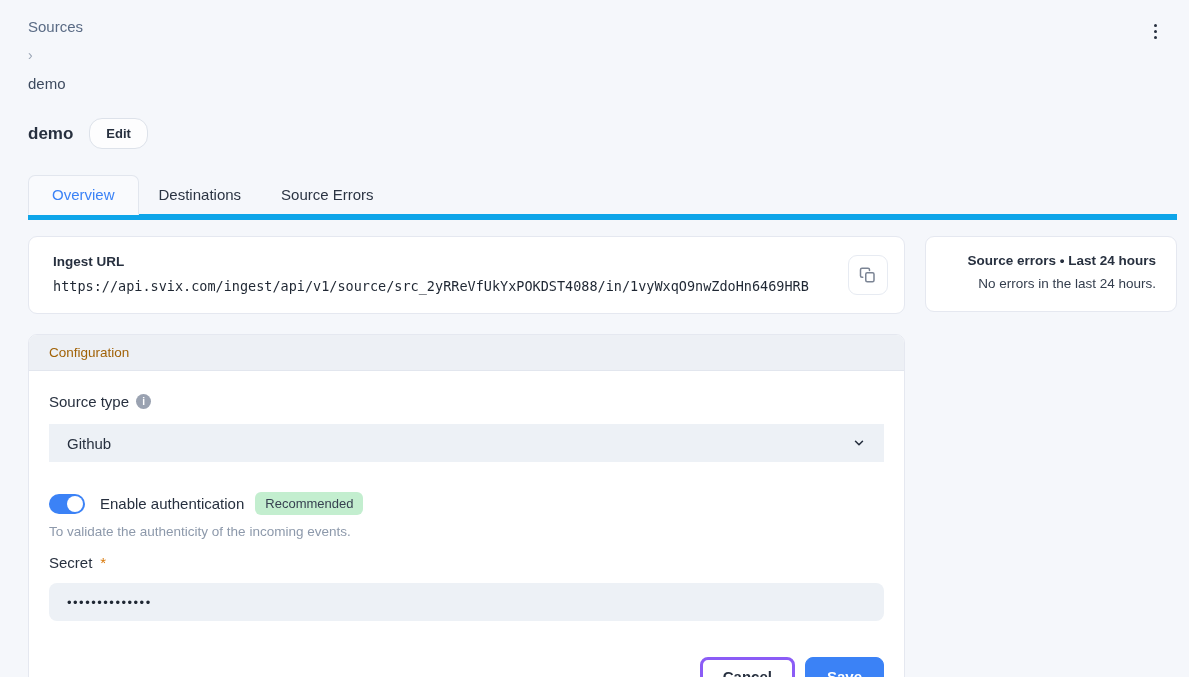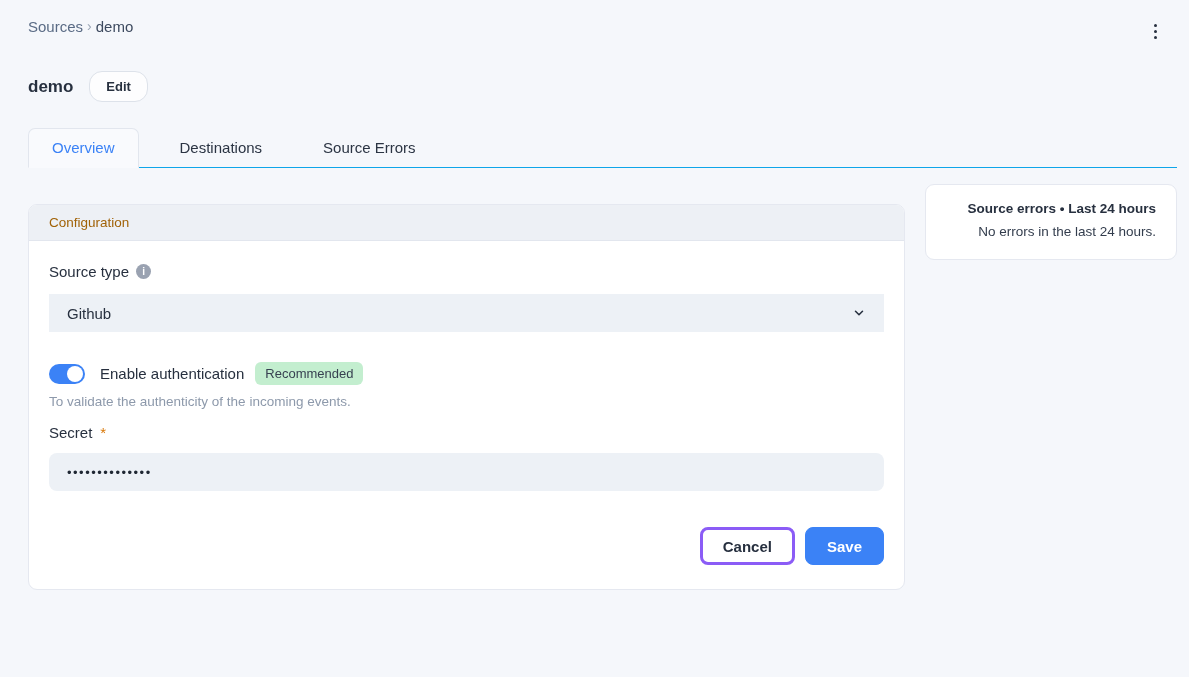--- a/index.html
+++ b/index.html
@@ -7,41 +7,41 @@
   body {
     background: #f5f7fb;
     font-family: "Liberation Sans", sans-serif;
     color: #27303f;
     overflow: hidden;
   }
   .page { padding: 18px 12px 0 28px; }
 
   
   .topbar { display: flex; justify-content: space-between; align-items: flex-start; }
-  .breadcrumb { font-size: 15px; display: flex; align-items: flex-start; gap: 4px; }
+  .breadcrumb { font-size: 15px; display: flex; align-items: flex-start; gap: 12px; flex-direction: column; }
   .crumb-root { color: #5a6b85; cursor: pointer; }
   .crumb-sep { color: #9aa5b5; font-size: 14px; }
   .crumb-current { color: #3d4a5f; }
   .kebab {
     display: flex; flex-direction: column; gap: 3px;
     padding: 6px 10px; cursor: pointer; margin-right: 10px;
   }
   .kebab span { width: 3px; height: 3px; border-radius: 50%; background: #27303f; }
 
   
   .title-row { display: flex; align-items: center; gap: 16px; margin-top: 26px; }
   .page-title { font-size: 17px; font-weight: bold; color: #27303f; }
   .edit-btn {
     background: #fdfdfe; border: 1px solid #dde2ea; border-radius: 13px;
     font-size: 13px; font-weight: bold; color: #27303f;
     padding: 7px 16px; cursor: pointer; font-family: inherit;
   }
 
   
-  .tabs { display: flex; margin-top: 26px; border-bottom: 1px solid #0ea5e9; gap: 21px; }
+  .tabs { display: flex; margin-top: 26px; border-bottom: 6px solid #0ea5e9; }
   .tab {
     font-size: 15px; padding: 10px 19px 11px; cursor: pointer; color: #2b3443;
     position: relative; margin-bottom: -1px; border: 1px solid transparent;
   }
   .tab.active {
     color: #3b82f6;
     background: #f9fafd;
     border: 1px solid #e2e6ee;
     border-bottom: 1px solid #f9fafd;
     border-radius: 7px 7px 0 0;
@@ -154,20 +154,33 @@
   <div class="tabs">
     <div class="tab active">Overview</div>
     <div class="tab">Destinations</div>
     <div class="tab">Source Errors</div>
   </div>
 
   <div class="main">
 
     <div class="col-left">
 
+      <div class="card ingest-card">
+        <div class="ingest-label">Ingest URL</div>
+        <div class="ingest-url">https://api.svix.com/ingest/api/v1/source/src_2yRReVfUkYxPOKDST4088/in/1vyWxqO9nwZdoHn6469HRB</div>
+        <div class="copy-btn">
+          <span>
+            <svg width="18" height="18" viewBox="0 0 24 24" fill="none" stroke="#7b8494" stroke-width="2" stroke-linecap="round" stroke-linejoin="round">
+              <rect x="9" y="9" width="11" height="12" rx="2"></rect>
+              <path d="M5 15H4a2 2 0 0 1-2-2V5a2 2 0 0 1 2-2h8a2 2 0 0 1 2 2v1"></path>
+              <path d="M15 13l5 0 -5 -5 0 5" fill="#7b8494" stroke="none" opacity="0"></path>
+            </svg>
+          </span>
+        </div>
+      </div>
 
       <div class="card config-card">
         <div class="config-header">Configuration</div>
         <div class="config-body">
 
           <div class="field-label">
             <span>Source type</span>
             <i class="info-icon">i</i>
           </div>
 

